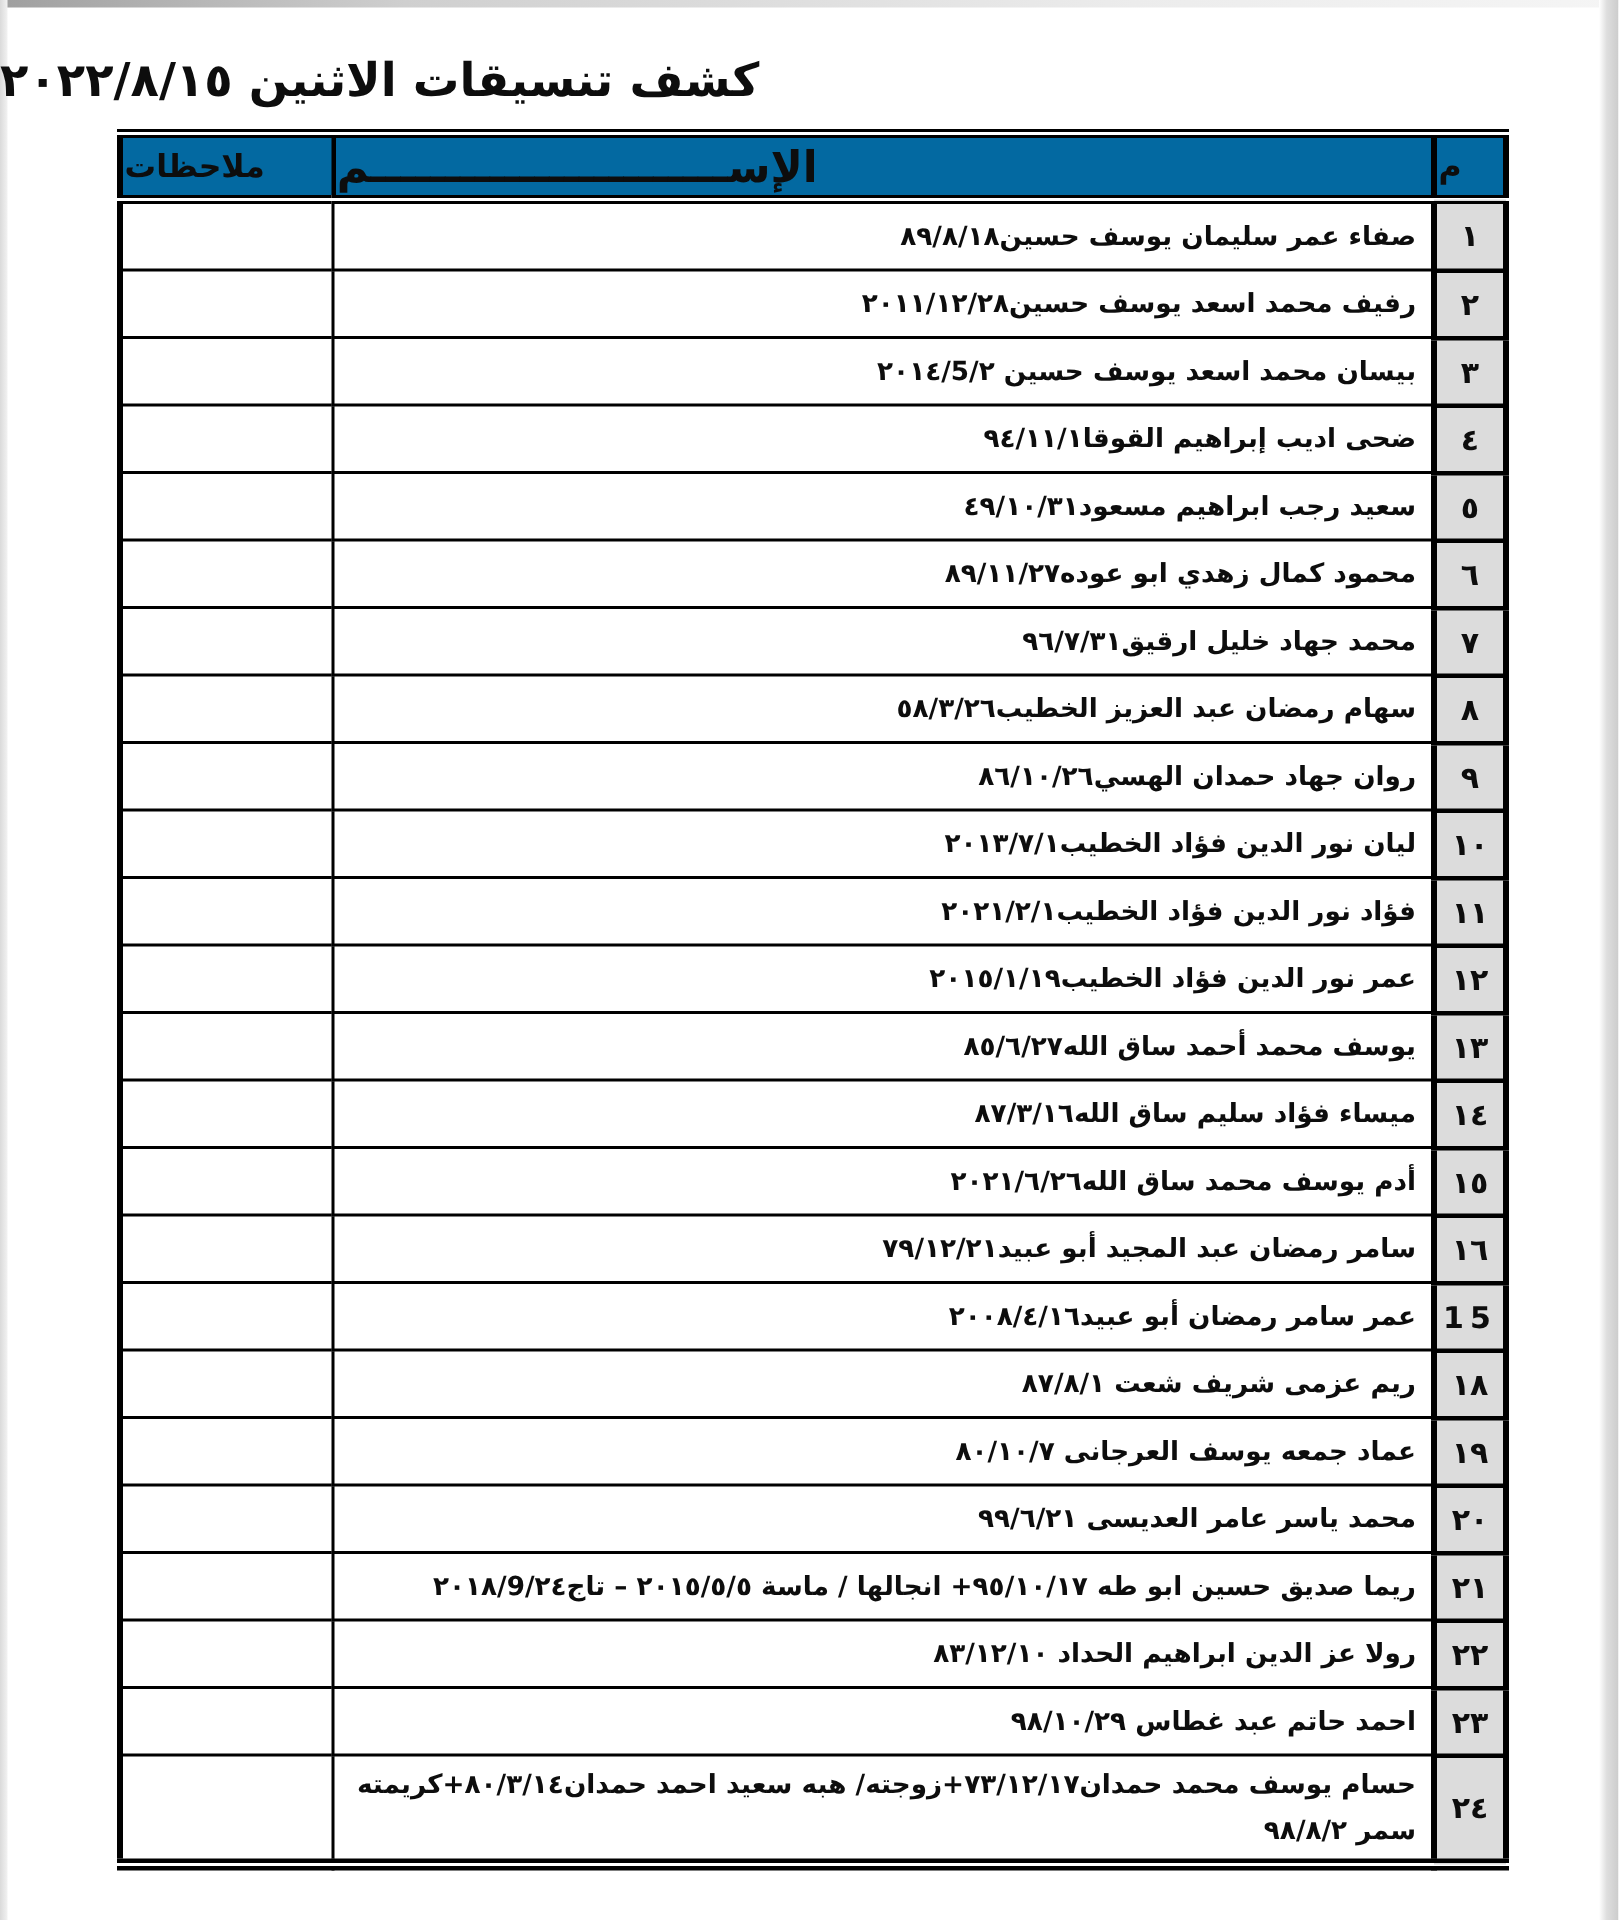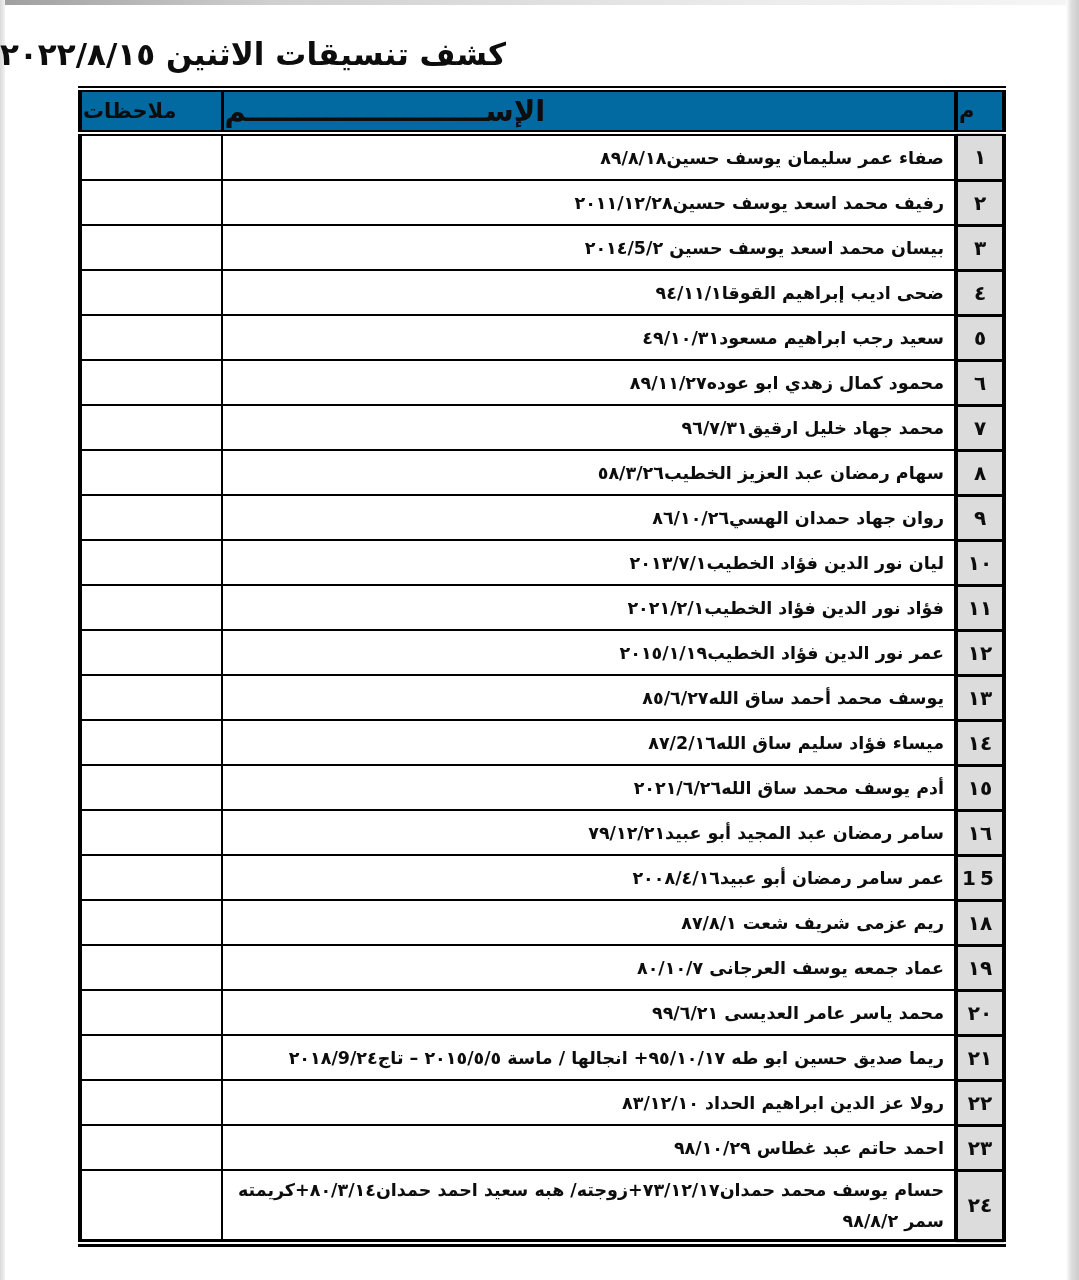--- a/index.html
+++ b/index.html
@@ -181,21 +181,21 @@
           <td class="name-cell">عمر نور الدين فؤاد الخطيب٢٠١٥/١/١٩</td>
           <td class="notes-cell"></td>
         </tr>
         <tr>
           <td class="num-cell">١٣</td>
           <td class="name-cell">يوسف محمد أحمد ساق الله٨٥/٦/٢٧</td>
           <td class="notes-cell"></td>
         </tr>
         <tr>
           <td class="num-cell">١٤</td>
-          <td class="name-cell">ميساء فؤاد سليم ساق الله٨٧/2/١٦</td>
+          <td class="name-cell">ميساء فؤاد سليم ساق الله٨٧/٣/١٦</td>
           <td class="notes-cell"></td>
         </tr>
         <tr>
           <td class="num-cell">١٥</td>
           <td class="name-cell">أدم يوسف محمد ساق الله٢٠٢١/٦/٢٦</td>
           <td class="notes-cell"></td>
         </tr>
         <tr>
           <td class="num-cell">١٦</td>
           <td class="name-cell">سامر رمضان عبد المجيد أبو عبيد٧٩/١٢/٢١</td>

